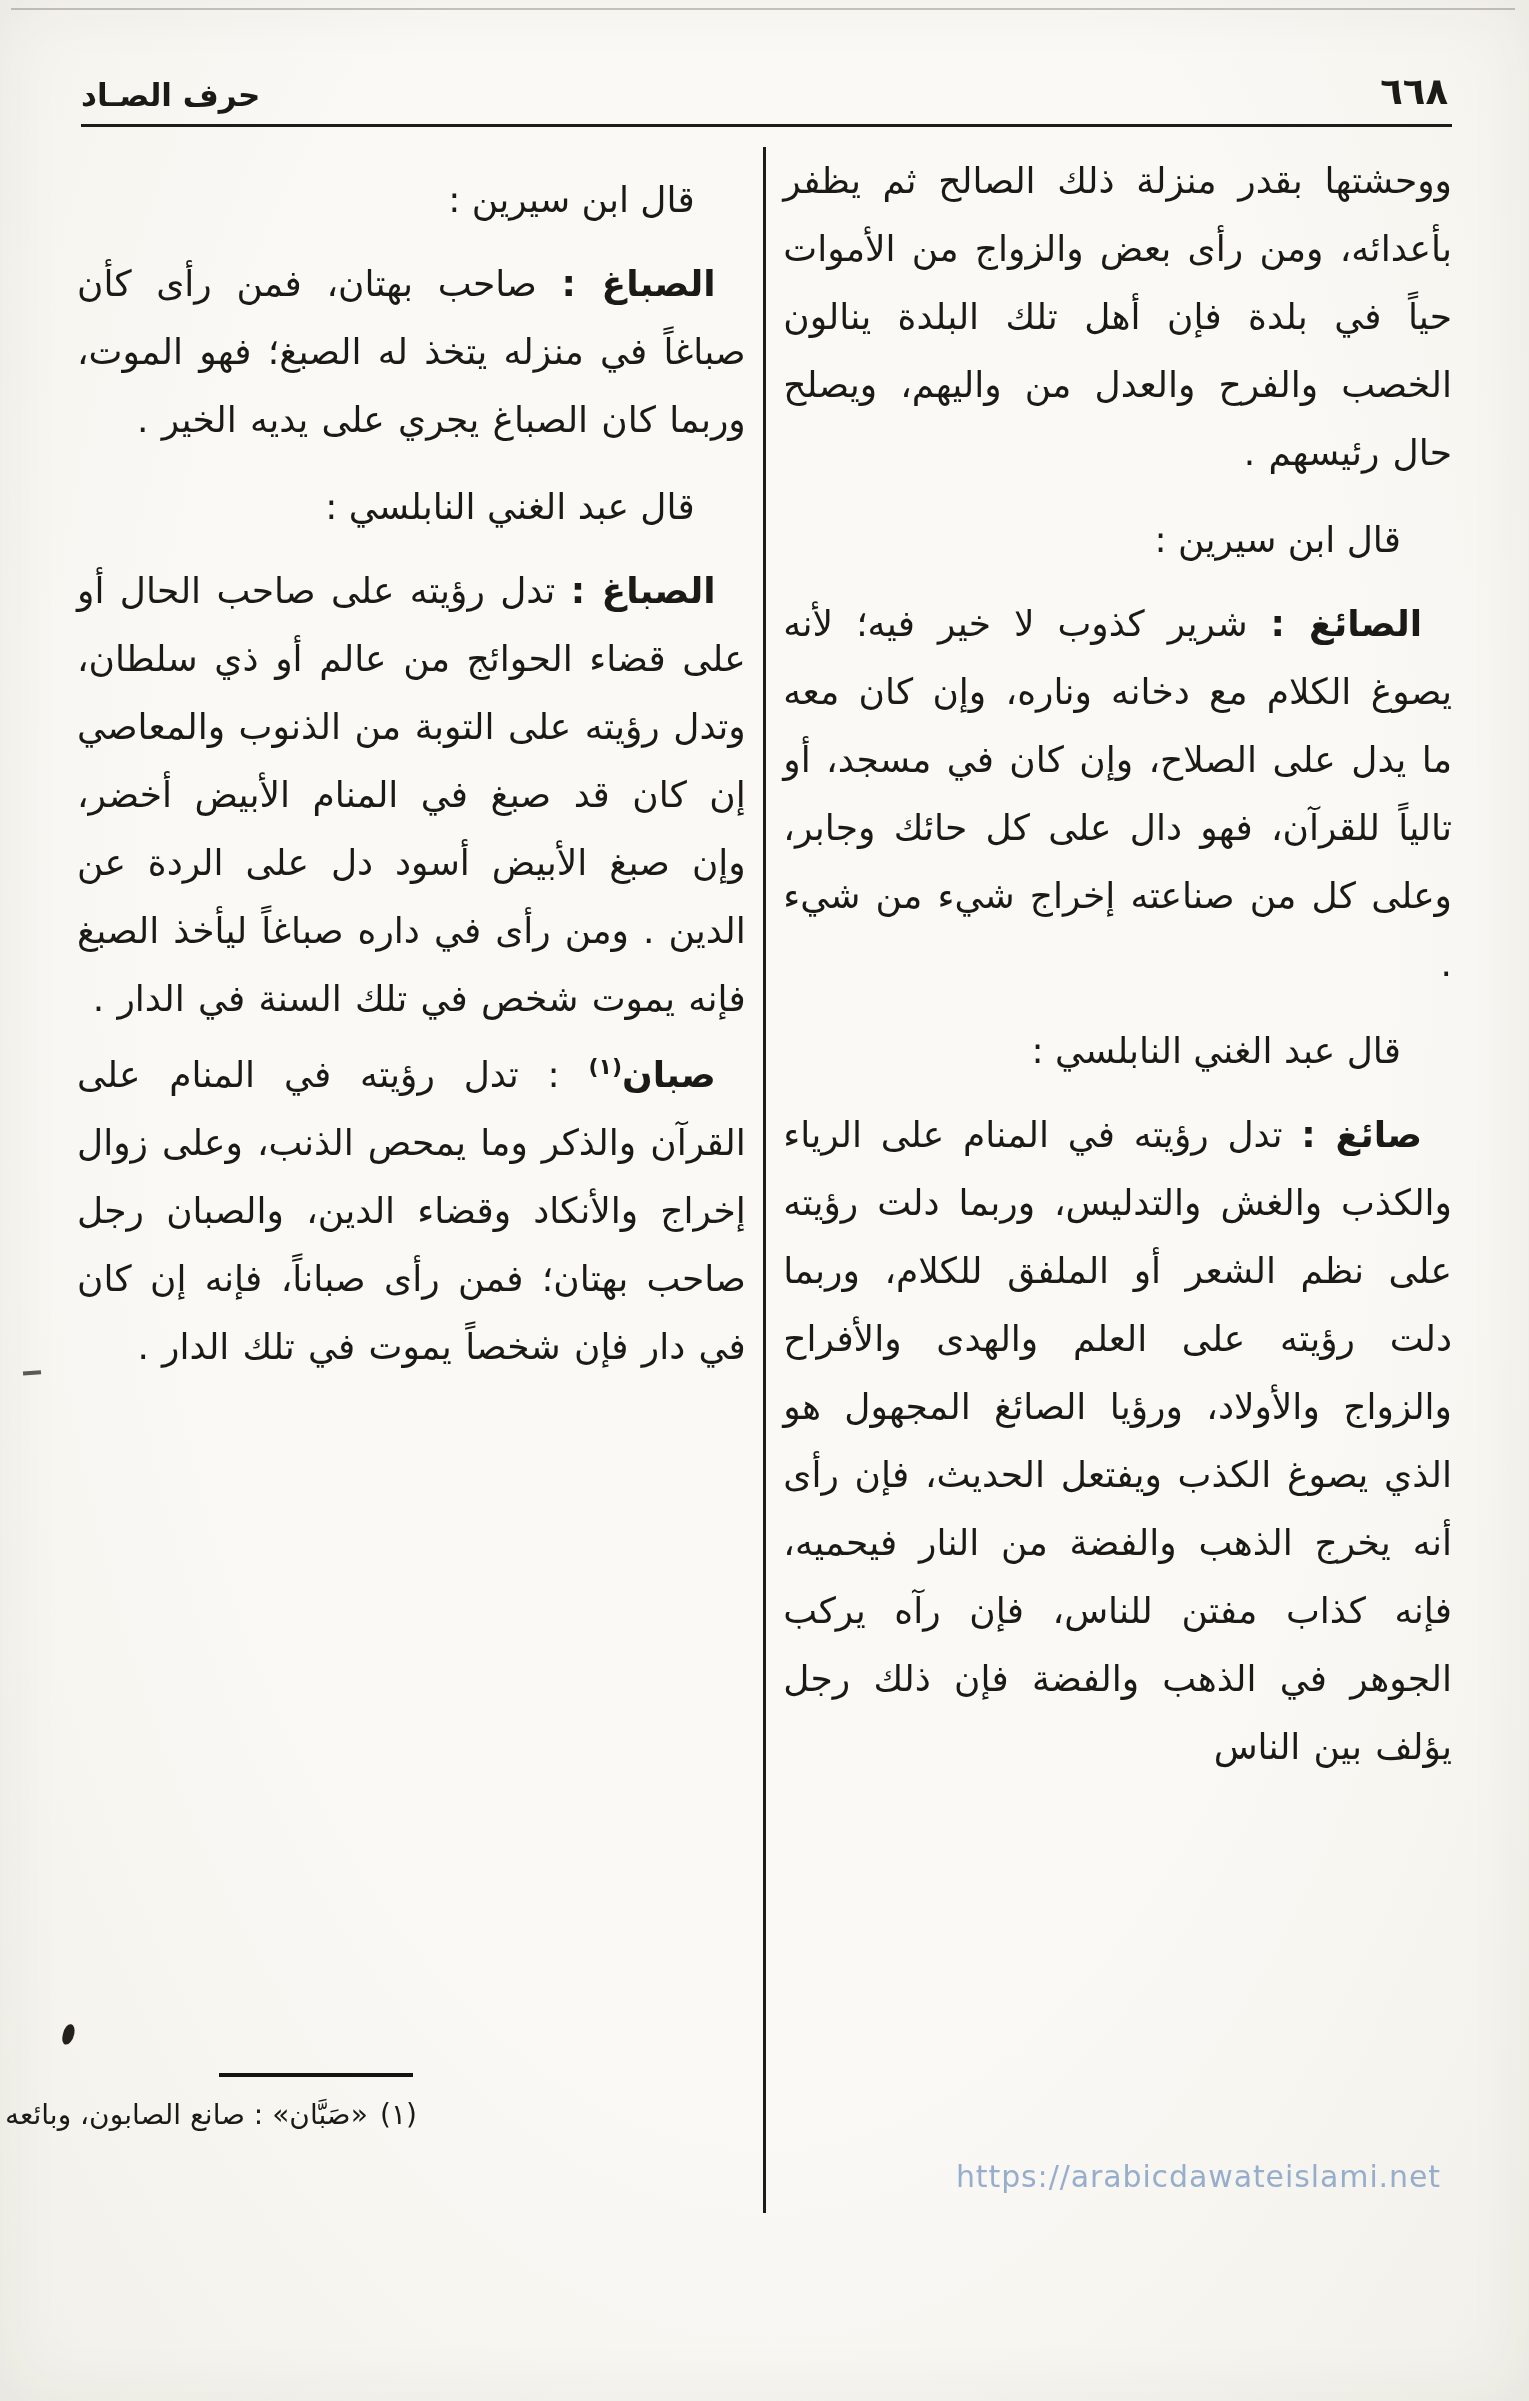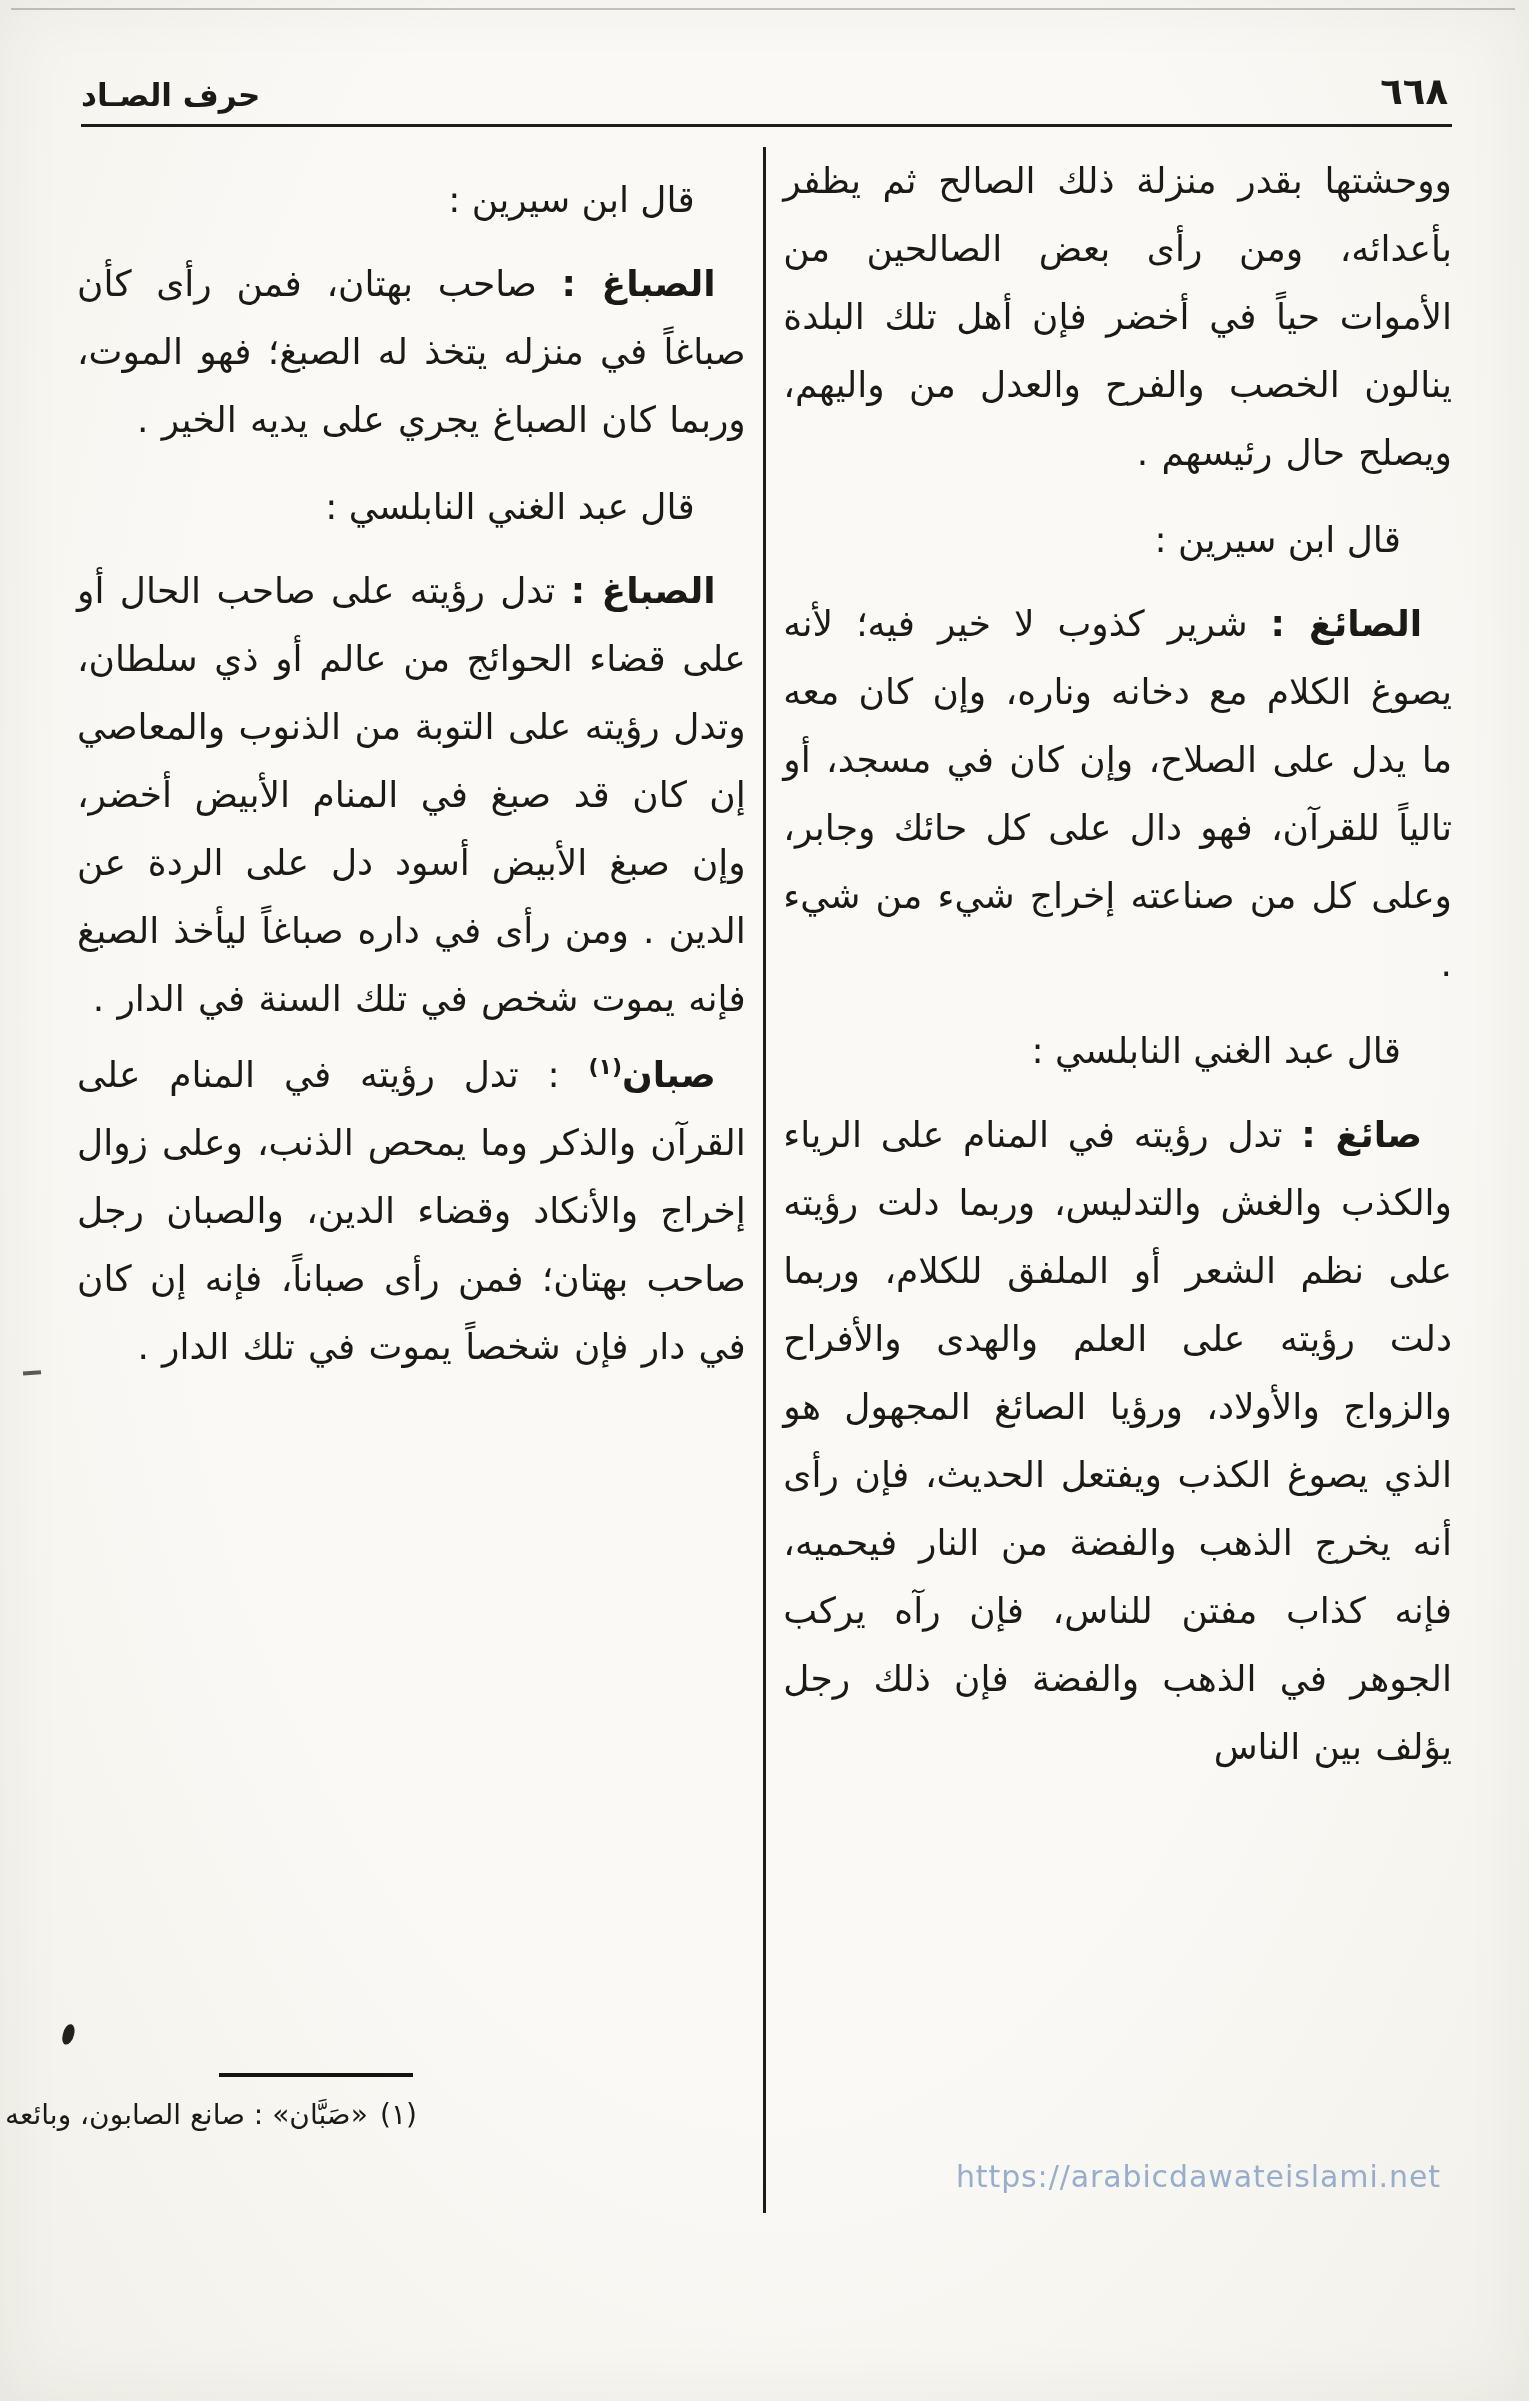--- a/index.html
+++ b/index.html
@@ -93,21 +93,21 @@
 
 <div class="page-header">
   <span class="page-number">٦٦٨</span>
   <span class="chapter-title">حرف الصـاد</span>
 </div>
 <div class="header-rule"></div>
 
 <div class="columns">
 
   <div class="col col-right">
-    <p class="para flush">ووحشتها بقدر منزلة ذلك الصالح ثم يظفر بأعدائه، ومن رأى بعض الصالحين من الأموات حياً في أخضر فإن أهل تلك البلدة ينالون الخصب والفرح والعدل من واليهم، ويصلح حال رئيسهم .</p>
+    <p class="para flush">ووحشتها بقدر منزلة ذلك الصالح ثم يظفر بأعدائه، ومن رأى بعض والزواج من الأموات حياً في بلدة فإن أهل تلك البلدة ينالون الخصب والفرح والعدل من واليهم، ويصلح حال رئيسهم .</p>
     <p class="qal">قال ابن سيرين :</p>
     <p class="para"><span class="lead">الصائغ :</span><span> شرير كذوب لا خير فيه؛ لأنه يصوغ الكلام مع دخانه وناره، وإن كان معه ما يدل على الصلاح، وإن كان في مسجد، أو تالياً للقرآن، فهو دال على كل حائك وجابر، وعلى كل من صناعته إخراج شيء من شيء .</span></p>
     <p class="qal">قال عبد الغني النابلسي :</p>
     <p class="para"><span class="lead">صائغ :</span><span> تدل رؤيته في المنام على الرياء والكذب والغش والتدليس، وربما دلت رؤيته على نظم الشعر أو الملفق للكلام، وربما دلت رؤيته على العلم والهدى والأفراح والزواج والأولاد، ورؤيا الصائغ المجهول هو الذي يصوغ الكذب ويفتعل الحديث، فإن رأى أنه يخرج الذهب والفضة من النار فيحميه، فإنه كذاب مفتن للناس، فإن رآه يركب الجوهر في الذهب والفضة فإن ذلك رجل يؤلف بين الناس</span></p>
   </div>
 
   <div class="column-divider"></div>
 
   <div class="col col-left">
     <p class="qal">قال ابن سيرين :</p>

